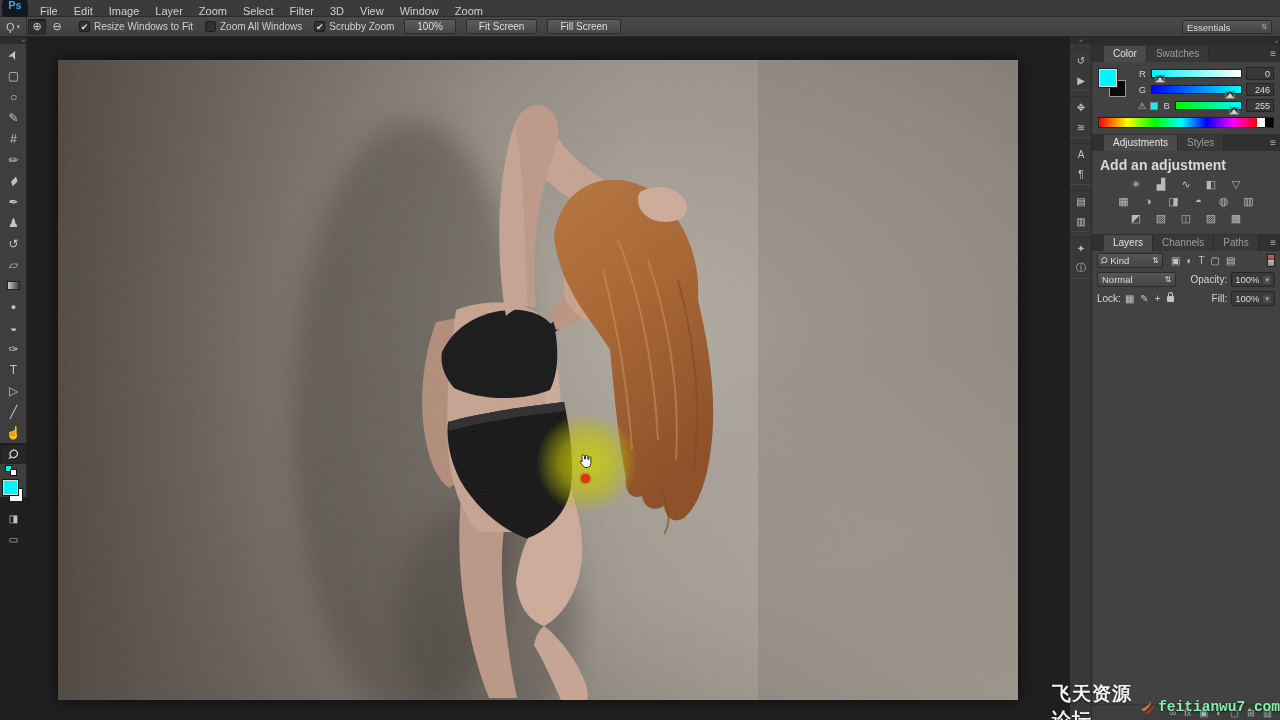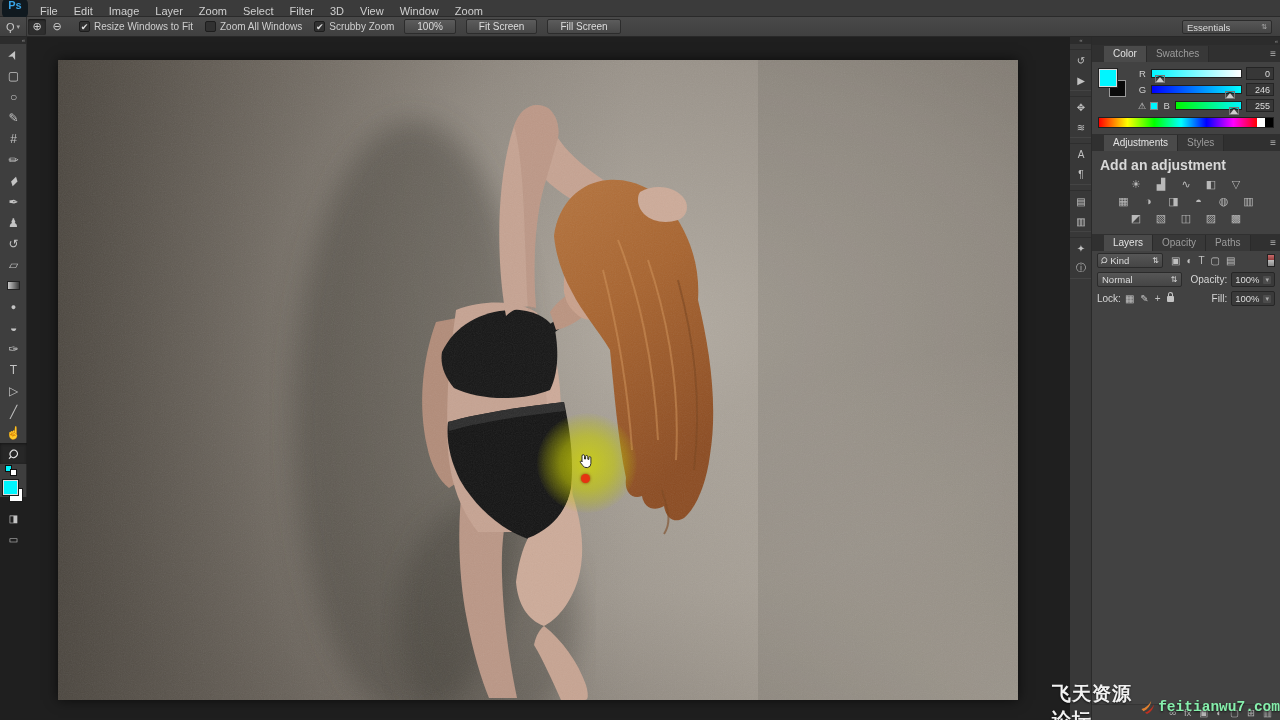--- a/index.html
+++ b/index.html
@@ -544,21 +544,21 @@
           <div class="adj-icon">
               <span>▩</span>
             </div>
         </div>
       </div>
     </div>
 
     <div>
       <div class="tabstrip">
         <div class="tab active">Layers</div>
-        <div class="tab">Opacity</div>
+        <div class="tab">Channels</div>
         <div class="tab">Paths</div>
         <div class="panel-menu">≡</div>
       </div>
       <div class="lp-row">
         <div class="kind-select">
           <span style="transform:rotate(45deg);display:inline-block;font-size:8px">Ϙ</span>
           <span>Kind</span>
           <span style="margin-left:auto;font-size:8px">⇅</span>
         </div>
         <div class="lp-filter-icons">
@@ -568,21 +568,21 @@
           <span>▢</span>
           <span>▤</span>
         </div>
         <div class="filter-toggle"></div>
       </div>
       <div class="lp-row">
         <div class="blend-select">
           <span>Normal</span>
           <span style="font-size:8px">⇅</span>
         </div>
-        <span style="margin-left:4px">Opacity:</span>
+        <span style="margin-left:10px">Opacity:</span>
         <div class="mini-field">
           <span>100%</span>
           <span class="dd">▾</span>
         </div>
       </div>
       <div class="lp-row">
         <span>Lock:</span>
         <div class="lock-icons">
           <span>▦</span>
           <span>✎</span>

